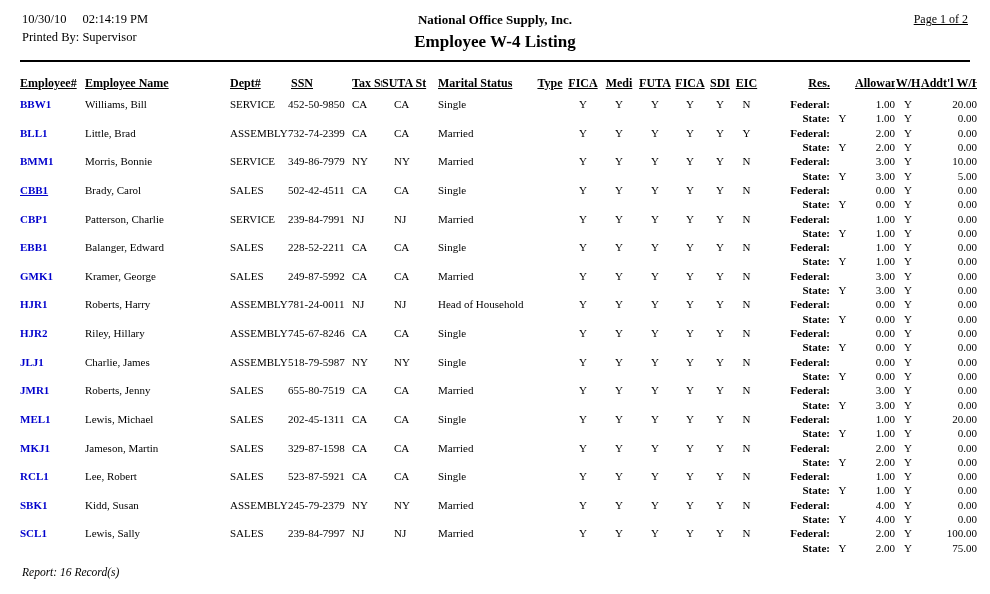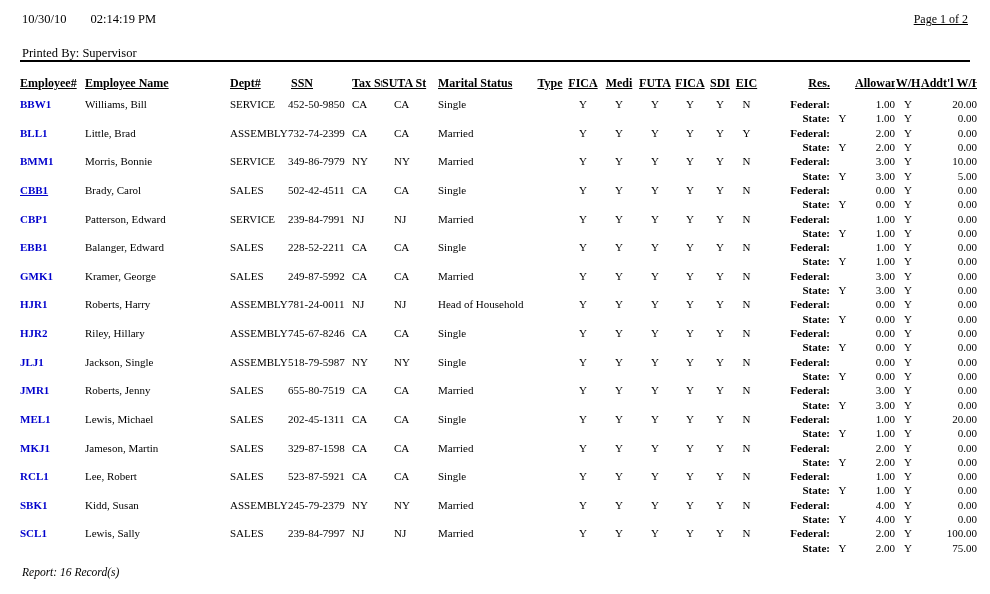--- a/index.html
+++ b/index.html
@@ -2,22 +2,22 @@
 <html><head>
 <meta charset="utf-8">
 <style>
   * { margin:0; padding:0; box-sizing:border-box; }
   html,body { width:990px; height:594px; background:#ffffff; }
   body { font-family:"Liberation Serif", serif; color:#000; overflow:hidden; }
   .page { position:relative; width:990px; height:594px; background:#fff; }
 
   
   .hdr-left  { position:absolute; left:22px; top:12px; font-size:12.5px; white-space:nowrap; }
-  .hdr-left .line2 { margin-top:19px; }
-  .hdr-time { margin-left:24px;text-align:center; }
+  .hdr-left .line2 { margin-top:3px; }
+  .hdr-time { margin-left:16px;text-align:center; }
   .hdr-center{ position:absolute; left:0; right:0; top:12px; text-align:center; }
   .company   { font-weight:bold; font-size:13px; }
   .rpt-title { font-weight:bold; font-size:17px; margin-top:4px; }
   .hdr-right { position:absolute; right:22px; top:12px; font-size:12px;text-decoration:underline; }
   .title-rule{ position:absolute; left:20px; right:20px; top:60px; border-top:2px solid #000; }
 
   
   table.w4 { position:absolute; left:20px; top:73px; width:957px;
              border-collapse:collapse; table-layout:fixed; font-size:11px; }
   table.w4 th, table.w4 td { padding:0; white-space:nowrap; overflow:hidden; }
@@ -44,20 +44,24 @@
   <div class="hdr-left">
     <div class="line1">
       <span>10/30/10</span><span class="hdr-time">02:14:19 PM</span>
     </div>
     <div class="line2">
       <span>Printed By:</span>
       <span>Supervisor</span>
     </div>
   </div>
 
+  <div class="hdr-center">
+    <div class="company">National Office Supply, Inc.</div>
+    <div class="rpt-title">Employee W-4 Listing</div>
+  </div>
 
   <div class="hdr-right">Page 1 of 2</div>
 
   <div class="title-rule"></div>
 
   <table class="w4">
     <colgroup>
       <col style="width:65px">
         <col style="width:145px">
         <col style="width:58px">
@@ -217,21 +221,21 @@
     <td colspan="14"></td>
     <td class="ar bold">State:</td>
     <td class="ac">Y</td>
     <td class="ar">0.00</td>
     <td class="ac">Y</td>
     <td class="ar">0.00</td>
   </tr>
 
   <tr>
     <td class="al"><span class="emp-id" style="color: rgb(0, 0, 204);">CBP1</span></td>
-    <td class="al">Patterson, Edward</td>
+    <td class="al">Patterson, Charlie</td>
     <td class="al">SERVICE</td>
     <td class="al">239-84-7991</td>
     <td class="al">NJ</td>
     <td class="al ind10">NJ</td>
     <td class="al">Married</td>
     <td class="ac"></td>
     <td class="ac">Y</td>
     <td class="ac">Y</td>
     <td class="ac">Y</td>
     <td class="ac">Y</td>
@@ -367,21 +371,21 @@
     <td colspan="14"></td>
     <td class="ar bold">State:</td>
     <td class="ac">Y</td>
     <td class="ar">0.00</td>
     <td class="ac">Y</td>
     <td class="ar">0.00</td>
   </tr>
 
   <tr>
     <td class="al"><span class="emp-id" style="color: rgb(0, 0, 204);">JLJ1</span></td>
-    <td class="al">Jackson, Single</td>
+    <td class="al">Charlie, James</td>
     <td class="al">ASSEMBLY</td>
     <td class="al">518-79-5987</td>
     <td class="al">NY</td>
     <td class="al ind10">NY</td>
     <td class="al">Single</td>
     <td class="ac"></td>
     <td class="ac">Y</td>
     <td class="ac">Y</td>
     <td class="ac">Y</td>
     <td class="ac">Y</td>

